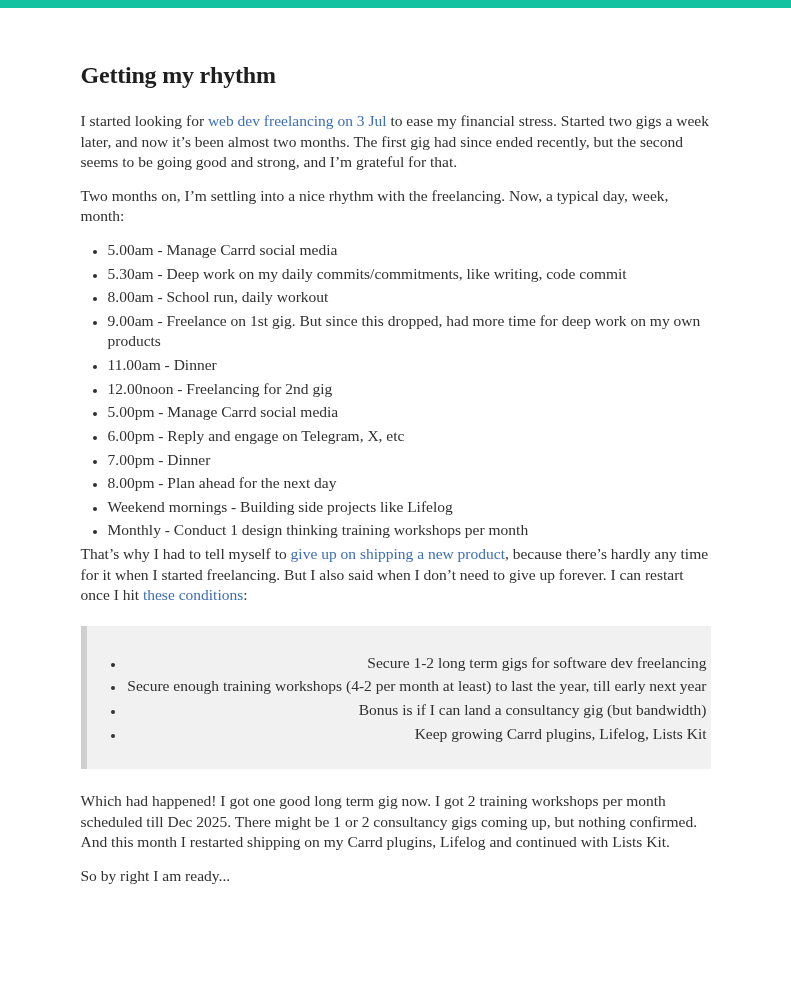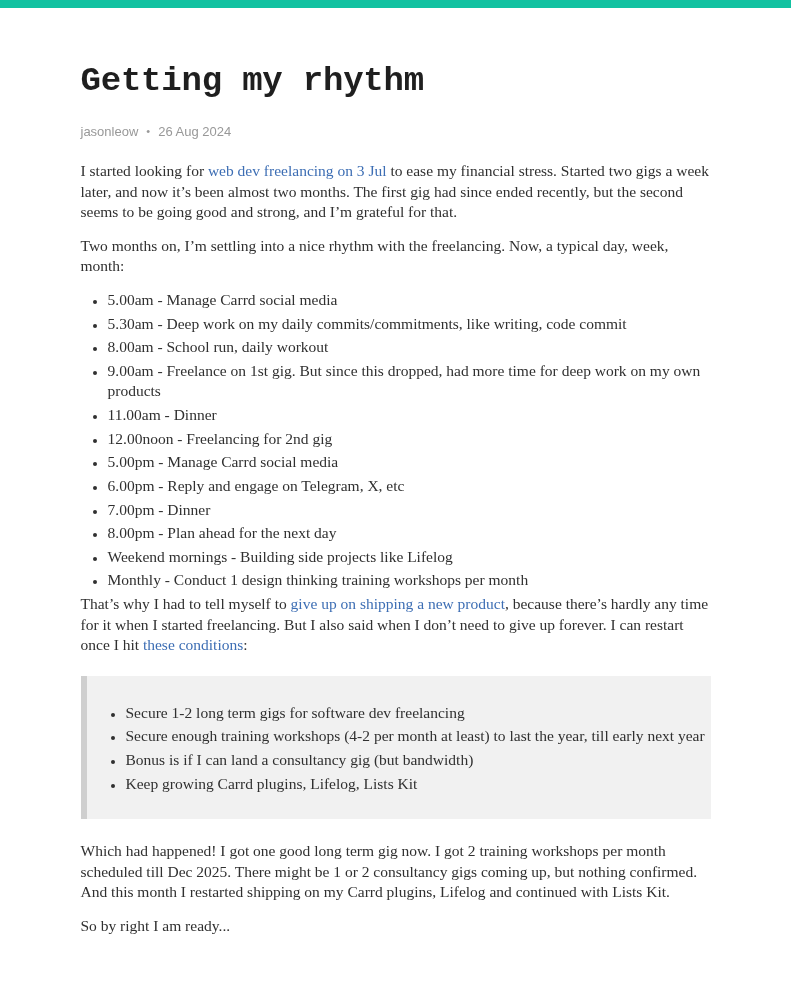--- a/index.html
+++ b/index.html
@@ -28,23 +28,23 @@
     width:100%;
     background:var(--accent);
     flex:0 0 auto;
   }
   .page{
     width:630px;
     margin:0 auto;
     flex:0 0 auto;
   }
   .post-title{
-    font-family:Liberation Mono, monospace;
+    font-family:Liberation Serif, serif;
     font-weight:700;
-    font-size:34px;
+    font-size:24px;
     color:#1f1f1f;
     margin:54px 0 0 0;
     letter-spacing:-0.2px;
   }
   .byline{
     font-family:"Liberation Sans","DejaVu Sans",sans-serif;
     font-size:13px;
     color:var(--muted);
     margin:24px 0 0 0;
     display:flex;
@@ -75,37 +75,33 @@
     padding-left:1px;
   }
   .article ul li::marker{
     font-size:0.8em;
   }
   .article blockquote{
     margin:20px 0 22px 0;
     background:var(--quote-bg);
     border-left:6px solid var(--quote-border);
     padding:27px 4px 22px 12px;
+    text-align:right;
   }
   .article blockquote ul{
     margin:0;
   }
 </style>
 </head>
 <body>
 
 <div class="top-bar"></div>
 
 <div class="page">
   <h1 class="post-title">Getting my rhythm</h1>
-  <div class="byline">
-    <span>jasonleow</span>
-    <span class="dot">•</span>
-    <span>26 Aug 2024</span>
-  </div>
   <div class="article">
       <p>I started looking for <a href="#">web dev freelancing on 3 Jul</a> to ease my financial stress. Started two gigs a week later, and now it’s been almost two months. The first gig had since ended recently, but the second seems to be going good and strong, and I’m grateful for that.</p>
       <p>Two months on, I’m settling into a nice rhythm with the freelancing. Now, a typical day, week, month:</p>
       <ul>
         <li>5.00am - Manage Carrd social media</li>
         <li>5.30am - Deep work on my daily commits/commitments, like writing, code commit</li>
         <li>8.00am - School run, daily workout</li>
         <li>9.00am - Freelance on 1st gig. But since this dropped, had more time for deep work on my own products</li>
         <li>11.00am - Dinner</li>
         <li>12.00noon - Freelancing for 2nd gig</li>

